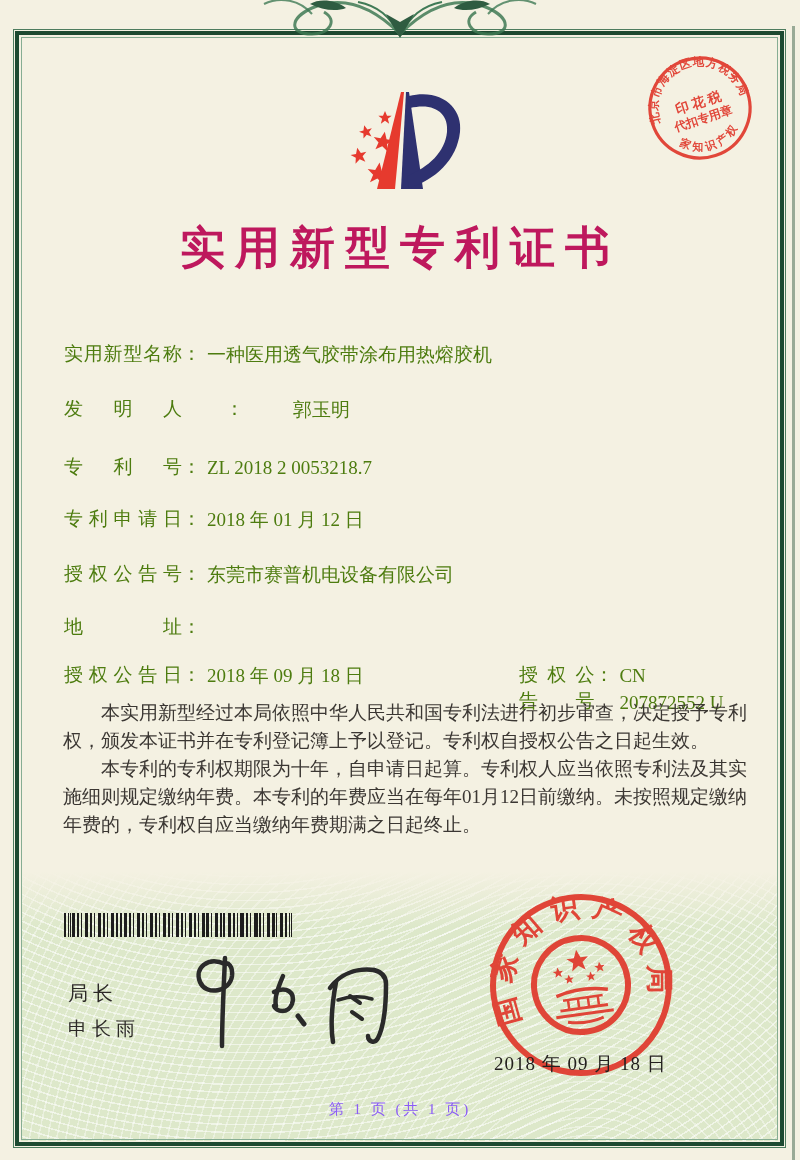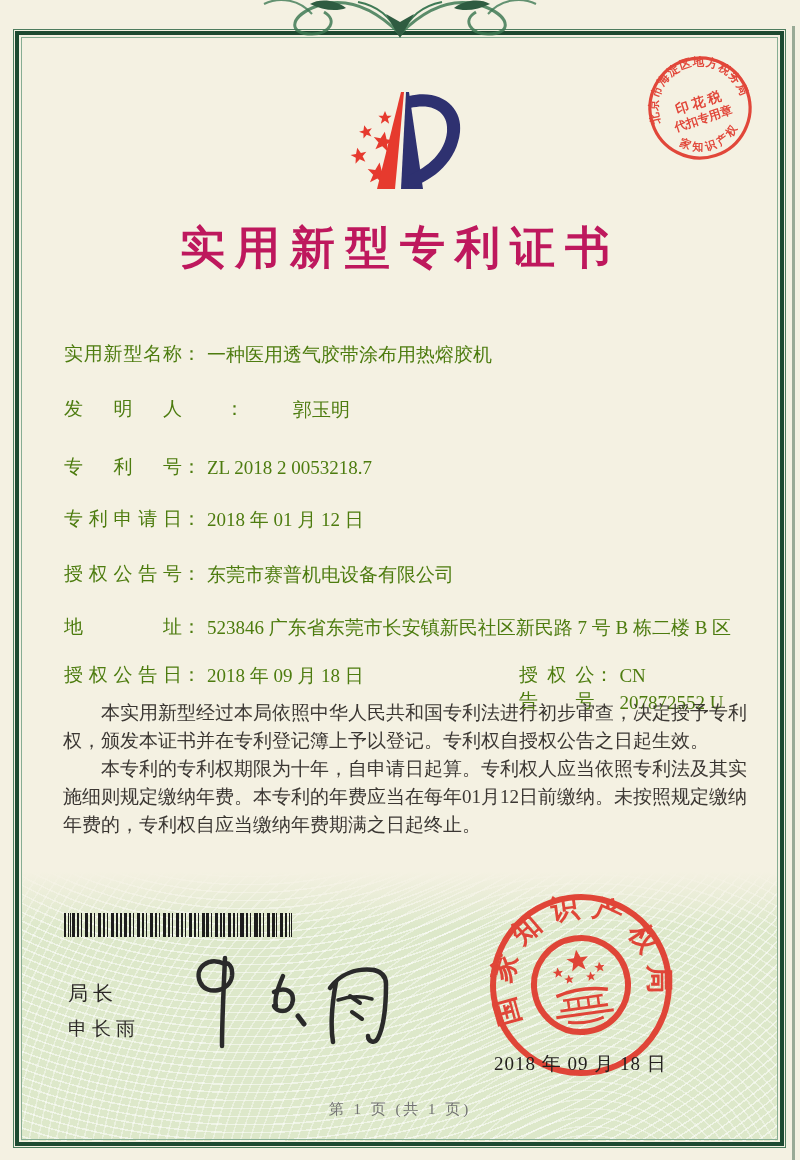--- a/index.html
+++ b/index.html
@@ -48,21 +48,21 @@
     background:
       repeating-linear-gradient(90deg,#1d1d1d 0 2px, rgba(0,0,0,0) 2px 4px, #1d1d1d 4px 5px,
         rgba(0,0,0,0) 5px 8px, #1d1d1d 8px 11px, rgba(0,0,0,0) 11px 13px),
       repeating-linear-gradient(90deg, rgba(0,0,0,0) 0 6px, #1d1d1d 6px 7px, rgba(0,0,0,0) 7px 17px);}
   .director-title{position:absolute; left:68px; top:980px; font-size:20px; letter-spacing:5px; color:#2c2927;}
   .director-name{position:absolute; left:68px; top:1016px; font-size:19px; letter-spacing:5px; color:#2c2927;text-align:right;}
   .signature{position:absolute; left:178px; top:948px;}
   .seal{position:absolute; left:486px; top:890px; opacity:.93;}
   .seal-date{position:absolute; left:494px; top:1051px; font-size:19px; letter-spacing:1px; color:#23201e;}
   .footer{position:absolute; left:0; top:1100px; width:100%; text-align:center;
-    font-size:15px; letter-spacing:3px; color:#737373;}
+    font-size:15px; letter-spacing:3px; color:#8b5cf6;}
 </style>
 </head>
 <body>
 
 <div class="page">
 
   <div class="guilloche"></div>
   <div class="frame"></div>
   <div class="scan-edge"></div>
 
@@ -135,21 +135,20 @@
     <span class="fvalue">2018 年 01 月 12 日</span>
   </div>
   <div class="row r5">
     <span class="flabel">授权公告号</span>
       <span class="colon">：</span>
     <span class="fvalue">东莞市赛普机电设备有限公司</span>
   </div>
   <div class="row r6">
     <span class="flabel">地址</span>
       <span class="colon">：</span>
-    <span class="fvalue">523846 广东省东莞市长安镇新民社区新民路 7 号 B 栋二楼 B 区</span>
   </div>
   <div class="row r7">
     <span class="flabel">授权公告日</span>
       <span class="colon">：</span>
     <span class="fvalue">2018 年 09 月 18 日</span>
     <span class="grant-right">
       <span class="flabel">授权公告号</span>
         <span class="colon">：</span>
       <span class="fvalue">CN 207872552 U</span>
     </span>

